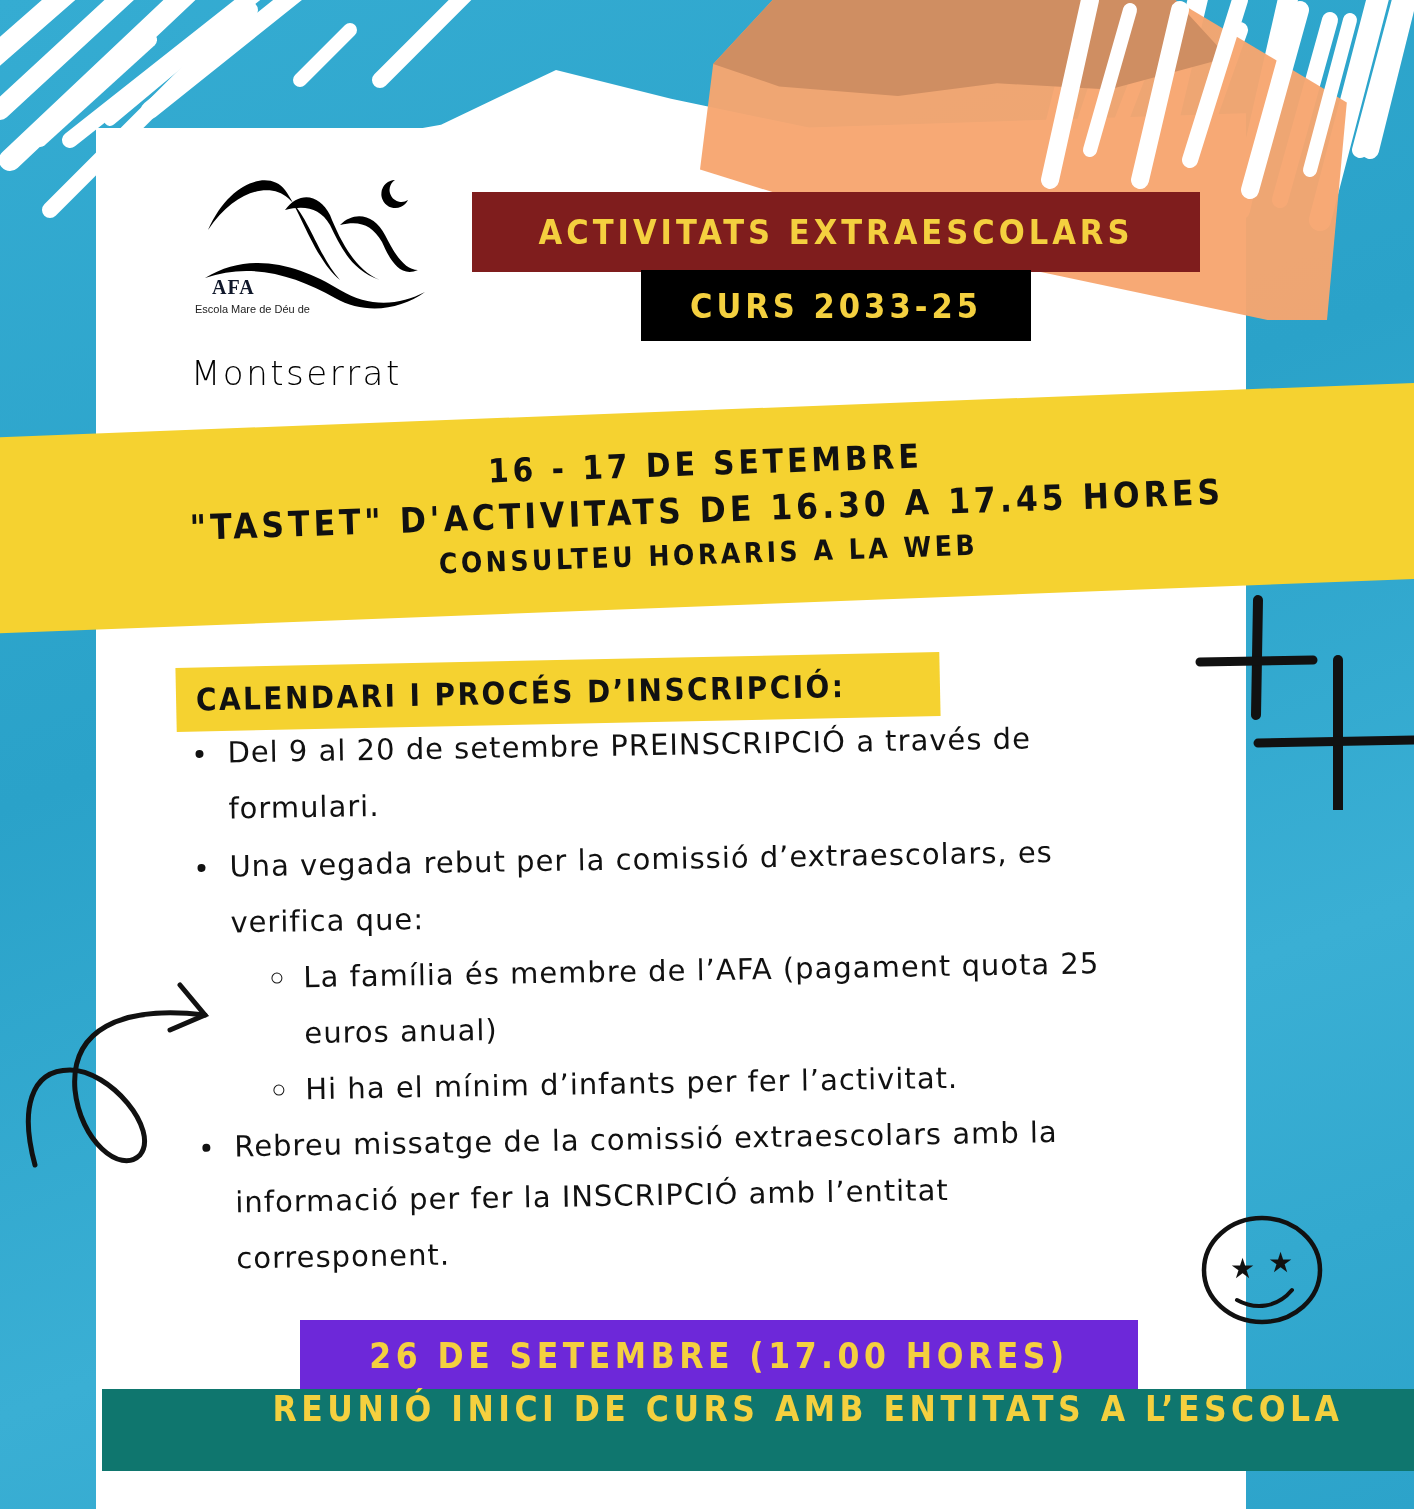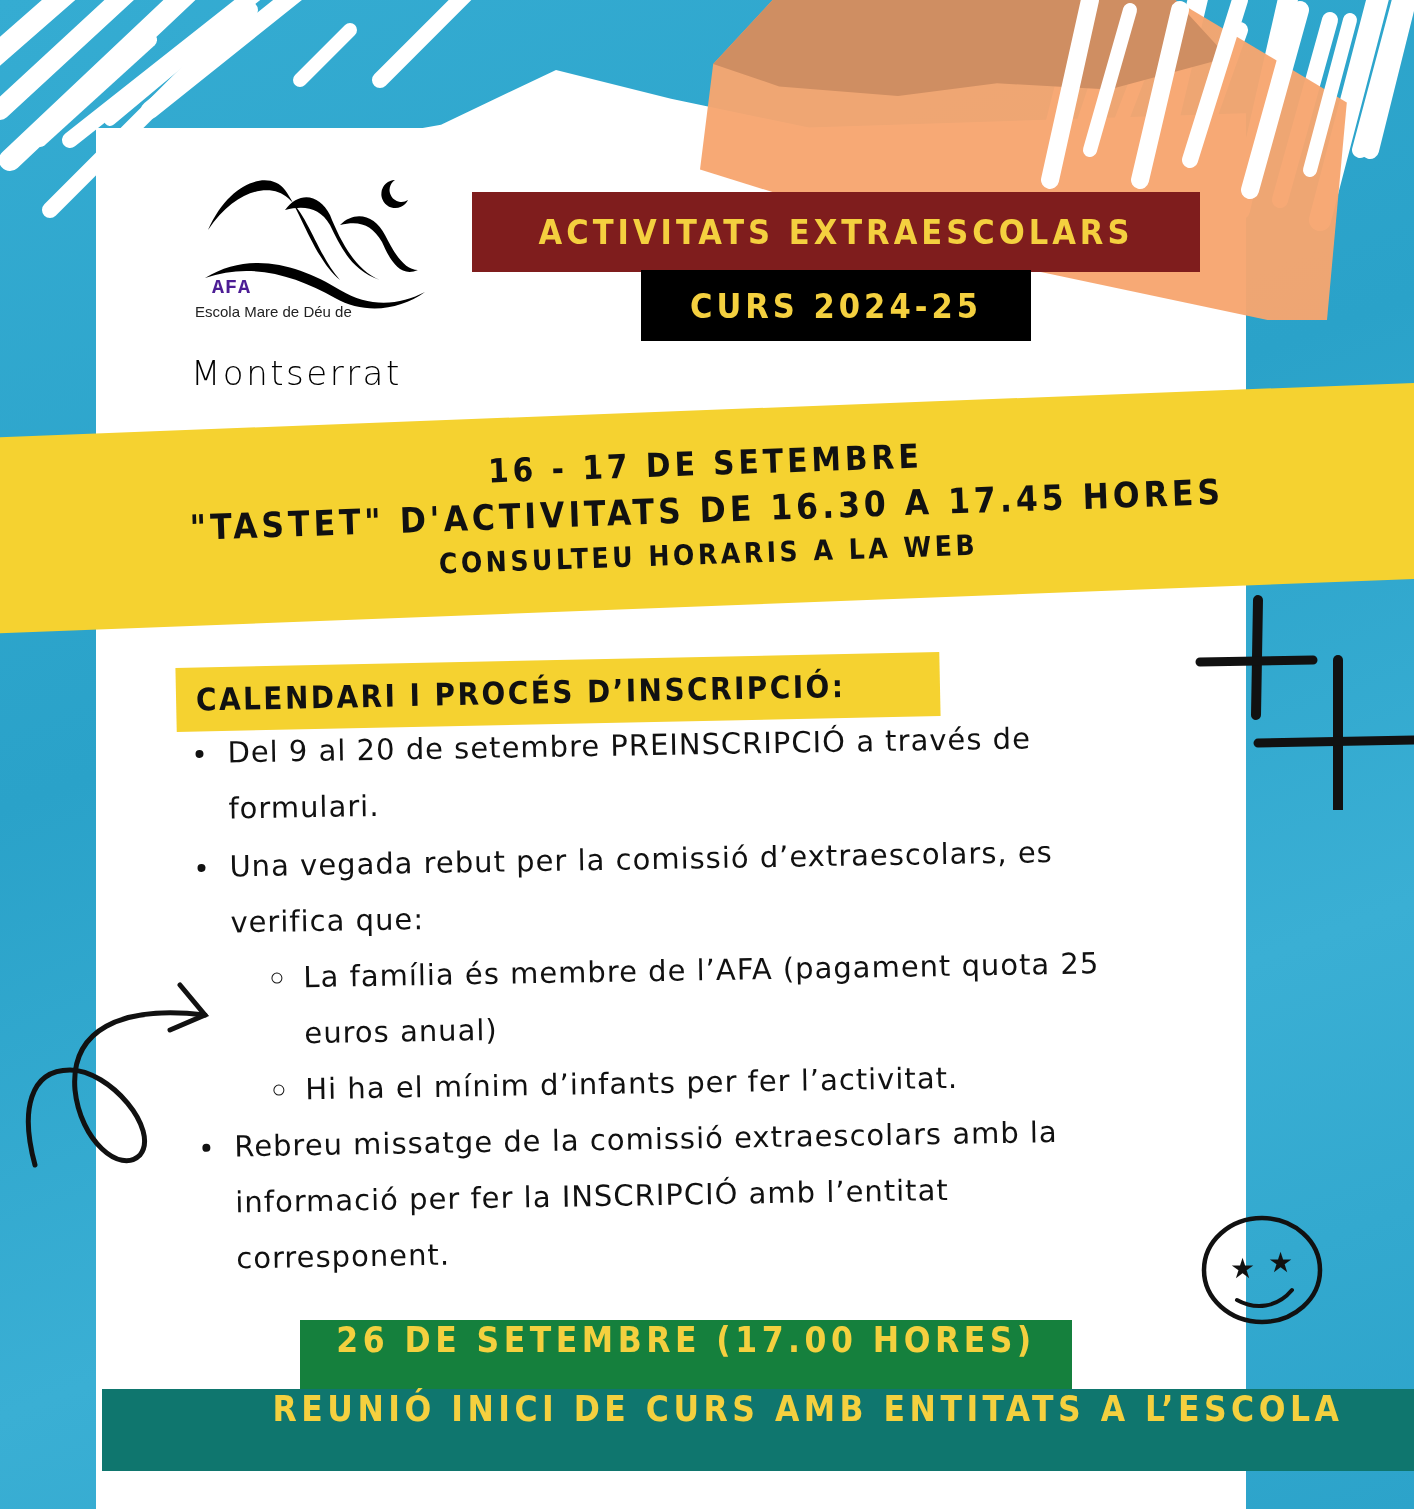--- a/index.html
+++ b/index.html
@@ -36,25 +36,25 @@
     left: 700px; top: 0px; width: 660px; height: 320px;
     background: #cf8e62;
     clip-path: polygon(11% 0%, 72% 0%, 80% 18%, 62% 28%, 45% 26%, 30% 30%, 12% 27%, 2% 20%);
   }
 
   
   .logo { left: 190px; top: 170px; width: 240px; height: 185px; }
   .logo svg { position:absolute; left:0; top:0; }
   .logo-afa {
     position:absolute; left: 22px; top: 106px;
-    font-family: Liberation Mono, monospace; font-weight: bold; font-size: 20px; color:#4c1d95; letter-spacing: 1px;
+    font-family: Liberation Serif, serif; font-weight: bold; font-size: 20px; color:#0f172a; letter-spacing: 1px;
   }
   .logo-school {
     position:absolute; left: 5px; top: 133px;
-    font-family: "Liberation Sans", sans-serif; font-size: 15px; color:#222;
+    font-family: "Liberation Sans", sans-serif; font-size: 11px; color:#222;
   }
   .logo-name {
     position:absolute; left: 1px; top: 143px;
     font-family: "DejaVu Sans", sans-serif; font-weight: 300; font-size: 34px; color:#000; letter-spacing: 2.5px; margin-top: 40px;
   }
 
   
   .hand {
     font-family: "DejaVu Sans Condensed", "DejaVu Sans", sans-serif;
     letter-spacing: 3px;
@@ -95,22 +95,22 @@
   
   .list { left: 195px; top: 725px; width: 960px; transform: rotate(-1deg); transform-origin: left top; }
   .li { position: relative; color:#111; font-size: 29px; line-height: 56px; letter-spacing: 1px; }
   .li .bullet { position:absolute; left: 0; top: 25px; width: 8px; height: 8px; border-radius: 50%; background:#111; }
   .li .sub-bullet { position:absolute; left: 0; top: 23px; width: 11px; height: 11px; border-radius: 50%; border: 1.5px solid #111; }
   .li .txt { display:block; padding-left: 32px; }
   .li.sub { margin-left: 72px; }
 
   
   .bottom-box1 {
-    left: 300px; top: 1320px; width: 772px; height: 72px; background:#15803d;
-    display:flex; justify-content:center;
+    left: 300px; top: 1320px; width: 838px; height: 72px; background:#6d28d9;
+    display:flex; align-items:center; justify-content:center;
   }
   .bottom-box2 {
     left: 102px; top: 1389px; width: 1412px; height: 82px; background:#0f766e;
     display:flex; justify-content:center;
   }
   .bottom-text { color:#f4d03f; font-size: 35px; font-weight:bold; letter-spacing: 4.5px; white-space:nowrap; }
 </style>
 </head>
 <body>
 
@@ -165,21 +165,21 @@
   </svg>
   <span class="logo-afa">AFA</span>
   <span class="logo-school">Escola Mare de Déu de</span>
   <span class="logo-name">Montserrat</span>
 </div>
 
 <div class="abs title-box1">
   <span class="title-text hand">ACTIVITATS EXTRAESCOLARS</span>
 </div>
 <div class="abs title-box2">
-  <span class="title-text hand">CURS 2024-25</span>
+  <span class="title-text hand">CURS 2033-25</span>
 </div>
 
 <div class="abs banner"></div>
 <div class="abs banner-text">
   <div class="banner-line hand" style="top:6px;font-size:33px;letter-spacing:4px;">16 - 17 DE SETEMBRE</div>
   <div class="banner-line hand" style="top:52px;font-size:35px;letter-spacing:4px;">"TASTET" D'ACTIVITATS DE 16.30 A 17.45 HORES</div>
   <div class="banner-line hand" style="top:100px;font-size:28px;letter-spacing:3.5px;">CONSULTEU HORARIS A LA WEB</div>
 </div>
 
 <svg class="abs" style="left:1188px;top:590px" width="226" height="220">

